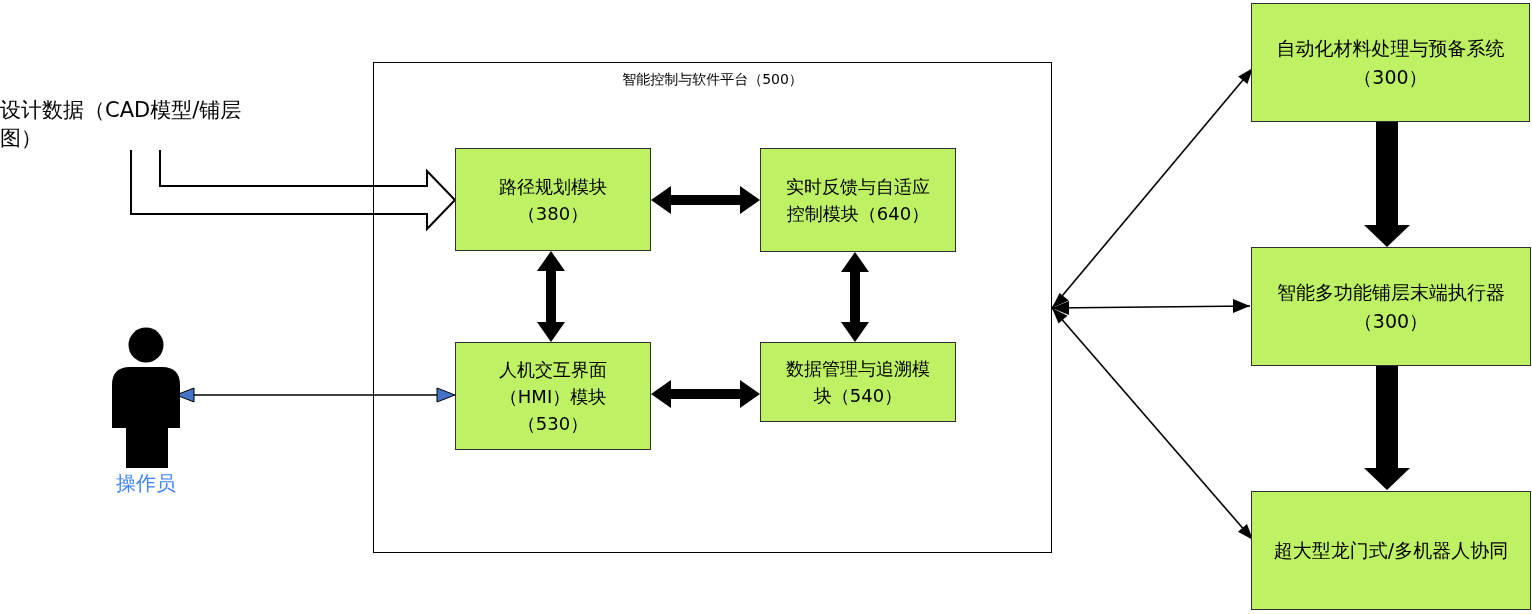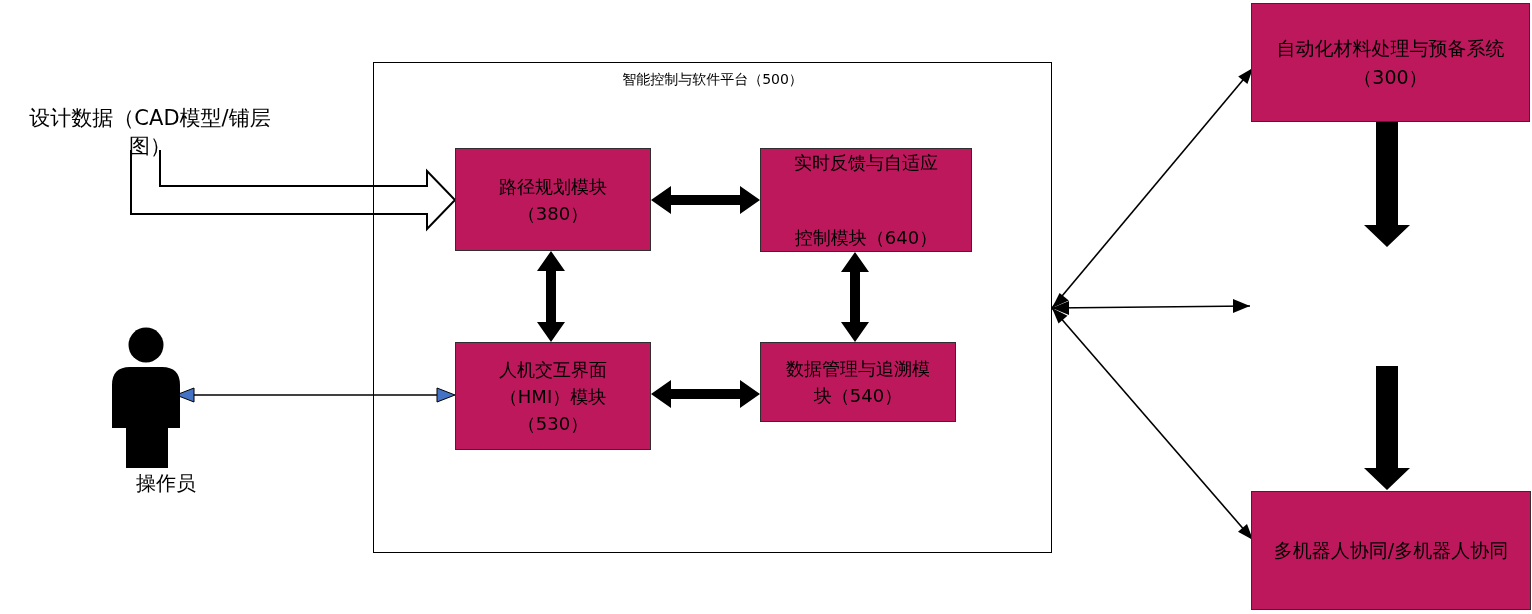--- a/index.html
+++ b/index.html
@@ -4,40 +4,40 @@
 <style>
   html,body{margin:0;padding:0;background:#fff;}
   #stage{
     position:relative;width:1532px;height:614px;background:#ffffff;
     font-family:"DejaVu Sans","Liberation Sans",sans-serif;color:#000;
     overflow:hidden;
   }
   #arrow-layer{position:absolute;left:0;top:0;width:1532px;height:614px;z-index:2;}
   .box{
     position:absolute;display:flex;flex-direction:column;align-items:center;
-    justify-content:center;text-align:center;background:#be185d;
+    justify-content:center;text-align:center;background:#bef264;
     border:1.5px solid #2f2f2f;box-sizing:border-box;z-index:3;
   }
   .module{font-size:18px;line-height:27px;}
   .system{font-size:19px;line-height:29px;}
   #platform{
     position:absolute;left:373px;top:62px;width:679px;height:491px;
     border:1.5px solid #000;box-sizing:border-box;background:transparent;z-index:1;
   }
   #platform-title{
     position:absolute;left:373px;top:71px;width:679px;text-align:center;
     font-size:14px;z-index:3;
   }
   #design-label{
-    position:absolute;left:0px;top:104px;width:300px;text-align:center;
+    position:absolute;left:0px;top:96px;width:300px;
     font-size:21px;line-height:28px;z-index:3;
   }
   #operator-label{
-    position:absolute;left:96px;top:470px;width:100px;text-align:right;
-    font-size:20px;color:#000000;z-index:3;
+    position:absolute;left:96px;top:470px;width:100px;text-align:center;
+    font-size:20px;color:#3b82f6;z-index:3;
   }
   .line{display:block;}
 </style>
 </head>
 <body>
 
 <div id="stage">
 
   <div id="platform"></div>
   <div id="platform-title">智能控制与软件平台（500）</div>
@@ -93,39 +93,43 @@
       <circle cx="146" cy="345" r="17.5"></circle>
       <path d="M112,385 Q112,367 130,367 L162,367 Q180,367 180,385 L180,428 L168,428 L168,468 L126,468 L126,428 L112,428 Z"></path>
     </g>
   </svg>
 
   <div class="box module" style="left:455px;top:148px;width:196px;height:103px;">
     <span class="line">路径规划模块</span>
     <span class="line">（380）</span>
   </div>
 
-  <div class="box module" style="left:760px;top:148px;width:212px;height:104px;justify-content:space-between;">
+  <div class="box module" style="left:760px;top:148px;width:196px;height:104px;">
     <span class="line">实时反馈与自适应</span>
     <span class="line">控制模块（640）</span>
   </div>
 
   <div class="box module" style="left:455px;top:342px;width:196px;height:108px;">
     <span class="line">人机交互界面</span>
     <span class="line">（HMI）模块</span>
     <span class="line">（530）</span>
   </div>
 
   <div class="box module" style="left:760px;top:342px;width:196px;height:80px;">
     <span class="line">数据管理与追溯模</span>
     <span class="line">块（540）</span>
   </div>
 
   <div class="box system" style="left:1251px;top:3px;width:279px;height:119px;">
     <span class="line">自动化材料处理与预备系统</span>
     <span class="line">（300）</span>
   </div>
 
+  <div class="box system" style="left:1251px;top:247px;width:280px;height:119px;">
+    <span class="line">智能多功能铺层末端执行器</span>
+    <span class="line">（300）</span>
+  </div>
 
   <div class="box system" style="left:1251px;top:491px;width:280px;height:119px;">
-    <span class="line">多机器人协同/多机器人协同</span>
+    <span class="line">超大型龙门式/多机器人协同</span>
   </div>
 
 </div>
 
 </body></html>

